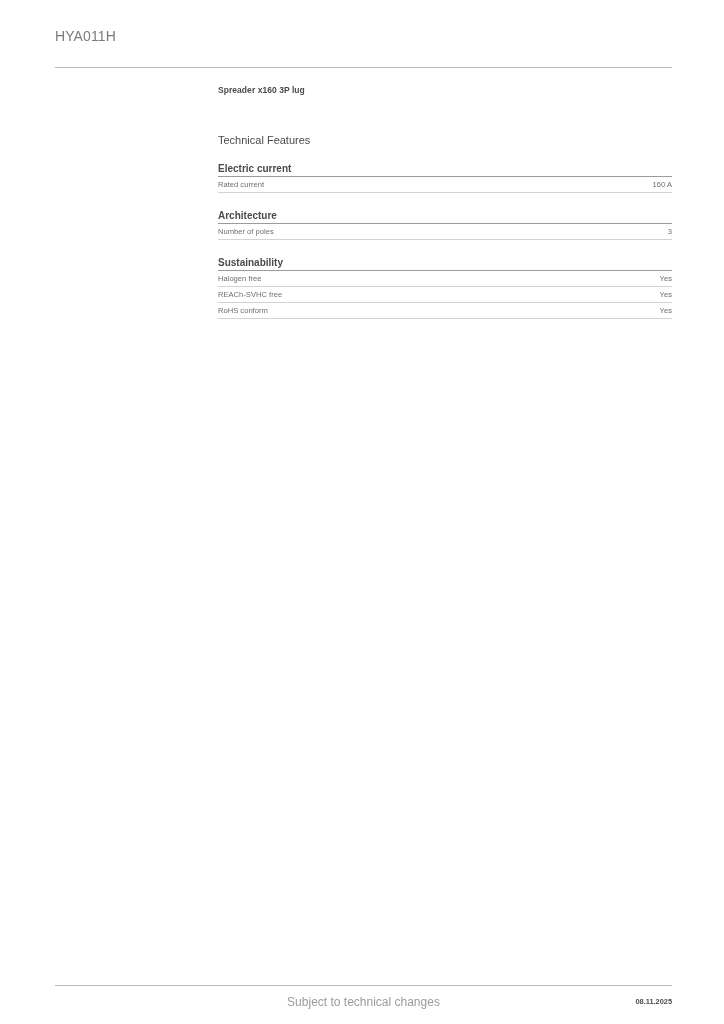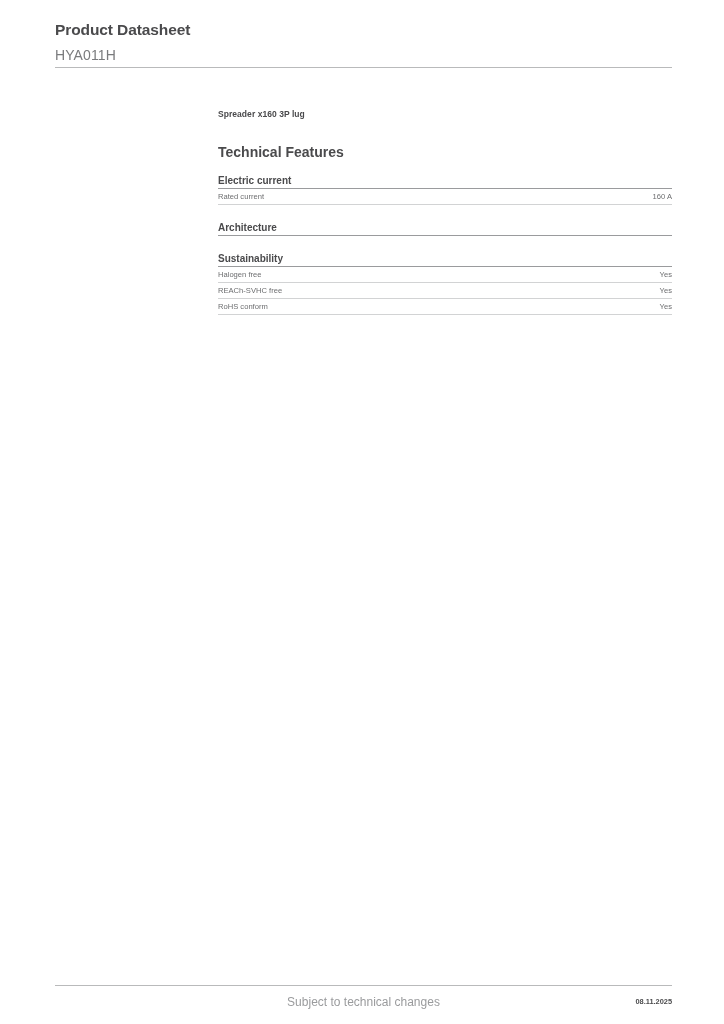--- a/index.html
+++ b/index.html
@@ -54,38 +54,38 @@
     top: 67px;
     width: 617px;
     height: 1px;
     background: #b9babb;
   }
 
   
   .content {
     position: absolute;
     left: 218px;
-    top: 108px;
+    top: 84px;
     width: 454px;
   }
 
   .product-name {
     font-size: 8.5px;
     font-weight: bold;
     color: #4a4a4c;
     letter-spacing: 0.05px;
     margin: 0 0 0 0;
     line-height: 12px;
   }
 
   .section-title {
-    font-size: 14px;
-    font-weight: bold;
-    color: #4a4a4c;
-    margin: 26px 0 0 0;
+    font-size: 11px;
+    font-weight: normal;
+    color: #4a4a4c;
+    margin: 38px 0 0 0;
     line-height: 12px;
   }
 
   .group {
     margin-top: 17px;
   }
   .group-title {
     font-size: 10px;
     font-weight: bold;
     color: #4a4a4c;
@@ -147,39 +147,42 @@
     color: #4a4a4c;
     line-height: 12px;
   }
 </style>
 </head>
 <body>
 
 <div class="page">
 
   <div class="header">
-    <div class="doc-title">Product Datasheet</div>
     <div class="doc-subtitle">HYA011H</div>
   </div>
   <div class="header-rule"></div>
 
   <div class="content">
     <div class="product-name">Spreader x160 3P lug</div>
     <div class="section-title">Technical Features</div>
 
     <div class="group">
       <div class="group-title">Electric current</div>
       <div class="spec-row">
         <span class="spec-label">Rated current</span>
         <span class="spec-value">160 A</span>
       </div>
     </div>
 
     <div class="group">
       <div class="group-title">Architecture</div>
+      <div class="spec-row">
+        <span class="spec-label">Number of poles</span>
+        <span class="spec-value">3</span>
+      </div>
     </div>
 
     <div class="group">
       <div class="group-title">Sustainability</div>
       <div class="spec-row">
         <span class="spec-label">Halogen free</span>
         <span class="spec-value">Yes</span>
       </div>
       <div class="spec-row">
         <span class="spec-label">REACh-SVHC free</span>

